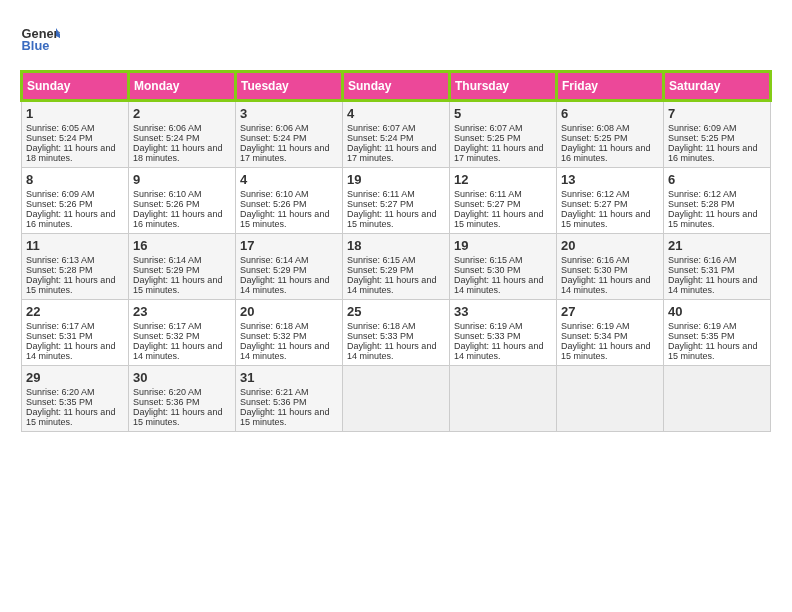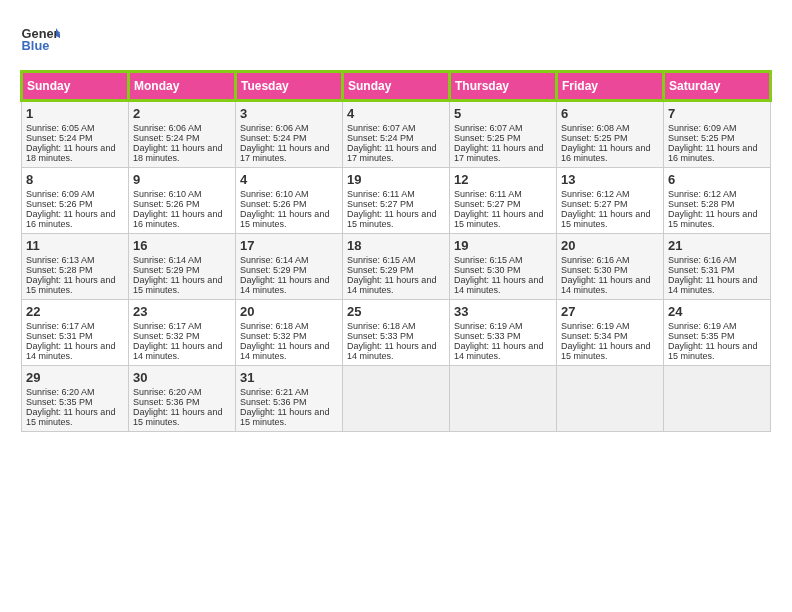--- a/index.html
+++ b/index.html
@@ -139,21 +139,21 @@
         <td><span class="day-num">20</span><span>Sunrise: 6:16 AM<br>Sunset: 5:30 PM<br>Daylight: 11 hours and 14 minutes.</span></td>
         <td><span class="day-num">21</span><span>Sunrise: 6:16 AM<br>Sunset: 5:31 PM<br>Daylight: 11 hours and 14 minutes.</span></td>
       </tr>
       <tr>
         <td><span class="day-num">22</span><span>Sunrise: 6:17 AM<br>Sunset: 5:31 PM<br>Daylight: 11 hours and 14 minutes.</span></td>
         <td><span class="day-num">23</span><span>Sunrise: 6:17 AM<br>Sunset: 5:32 PM<br>Daylight: 11 hours and 14 minutes.</span></td>
         <td><span class="day-num">20</span><span>Sunrise: 6:18 AM<br>Sunset: 5:32 PM<br>Daylight: 11 hours and 14 minutes.</span></td>
         <td><span class="day-num">25</span><span>Sunrise: 6:18 AM<br>Sunset: 5:33 PM<br>Daylight: 11 hours and 14 minutes.</span></td>
         <td><span class="day-num">33</span><span>Sunrise: 6:19 AM<br>Sunset: 5:33 PM<br>Daylight: 11 hours and 14 minutes.</span></td>
         <td><span class="day-num">27</span><span>Sunrise: 6:19 AM<br>Sunset: 5:34 PM<br>Daylight: 11 hours and 15 minutes.</span></td>
-        <td><span class="day-num">24</span><span>Sunrise: 6:19 AM<br>Sunset: 5:35 PM<br>Daylight: 11 hours and 15 minutes.</span></td>
+        <td><span class="day-num">40</span><span>Sunrise: 6:19 AM<br>Sunset: 5:35 PM<br>Daylight: 11 hours and 15 minutes.</span></td>
       </tr>
       <tr>
         <td><span class="day-num">29</span><span>Sunrise: 6:20 AM<br>Sunset: 5:35 PM<br>Daylight: 11 hours and 15 minutes.</span></td>
         <td><span class="day-num">30</span><span>Sunrise: 6:20 AM<br>Sunset: 5:36 PM<br>Daylight: 11 hours and 15 minutes.</span></td>
         <td><span class="day-num">31</span><span>Sunrise: 6:21 AM<br>Sunset: 5:36 PM<br>Daylight: 11 hours and 15 minutes.</span></td>
         <td class="empty-cell"></td>
         <td class="empty-cell"></td>
         <td class="empty-cell"></td>
         <td class="empty-cell"></td>
       </tr>

